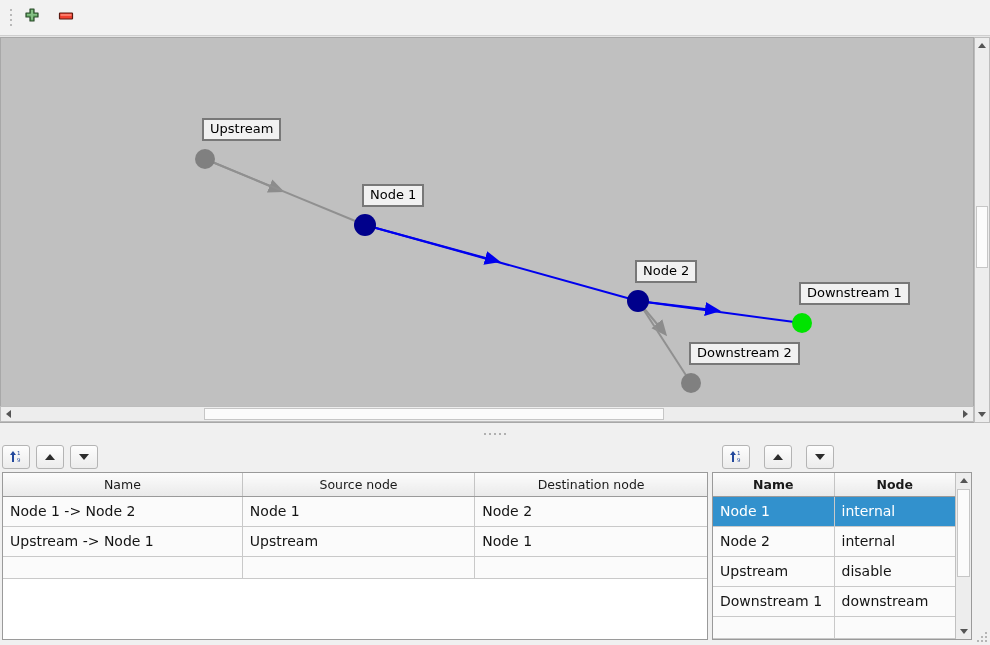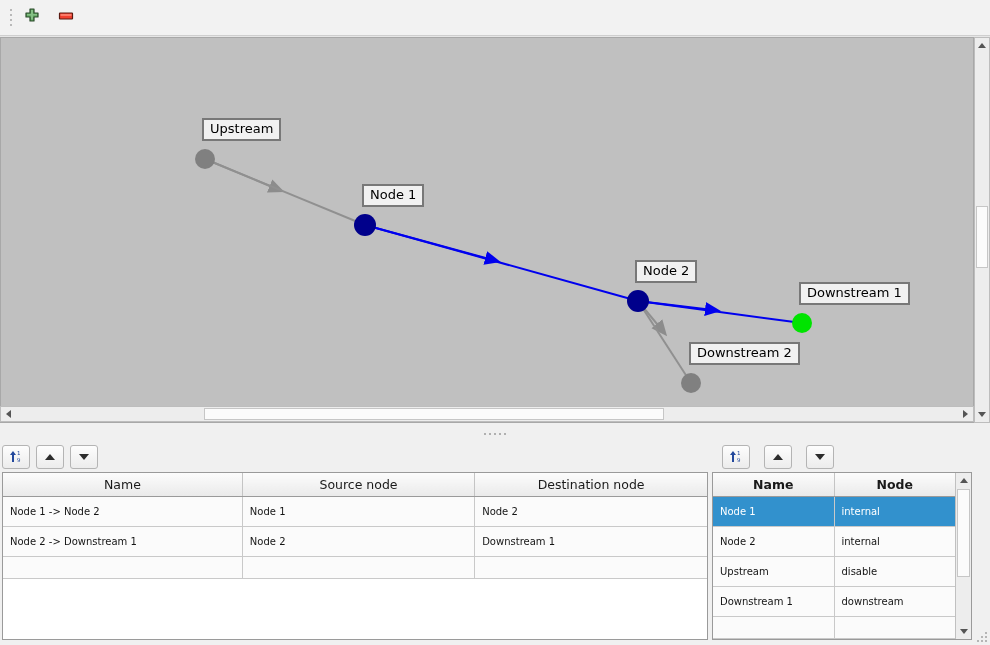--- a/index.html
+++ b/index.html
@@ -189,21 +189,21 @@
     height: 23px;
     text-align: center;
     color: #1a1a1a;
   }
   thead th:last-child { border-right: none; margin-top: 40px; }
   tbody td {
     border-right: 1px solid #c9c9c9;
     border-bottom: 1px solid #c9c9c9;
     height: 30px;
     padding: 0 7px;
-    font-size: 10px;
+    font-size: 14px;
     color: #141414;
     background: #fbfbfb;
     white-space: nowrap;
     overflow: hidden;
     text-overflow: ellipsis;
     margin-top: 28px;
   }
   tbody td:last-child { border-right: none; }
   tbody tr.selected td {
     background: #3291cd;
@@ -385,23 +385,23 @@
               <th>Destination node</th>
             </tr>
           </thead>
           <tbody>
             <tr>
               <td>Node 1 -&gt; Node 2</td>
               <td>Node 1</td>
               <td>Node 2</td>
             </tr>
             <tr>
-              <td>Node 2 -&gt; Downstream 1</td>
-              <td>Node 2</td>
-              <td>Downstream 1</td>
+              <td>Upstream -&gt; Node 1</td>
+              <td>Upstream</td>
+              <td>Node 1</td>
             </tr>
             <tr class="blank">
               <td></td>
                 <td></td>
                 <td></td>
             </tr>
           </tbody>
         </table>
       </div>
     </div>

